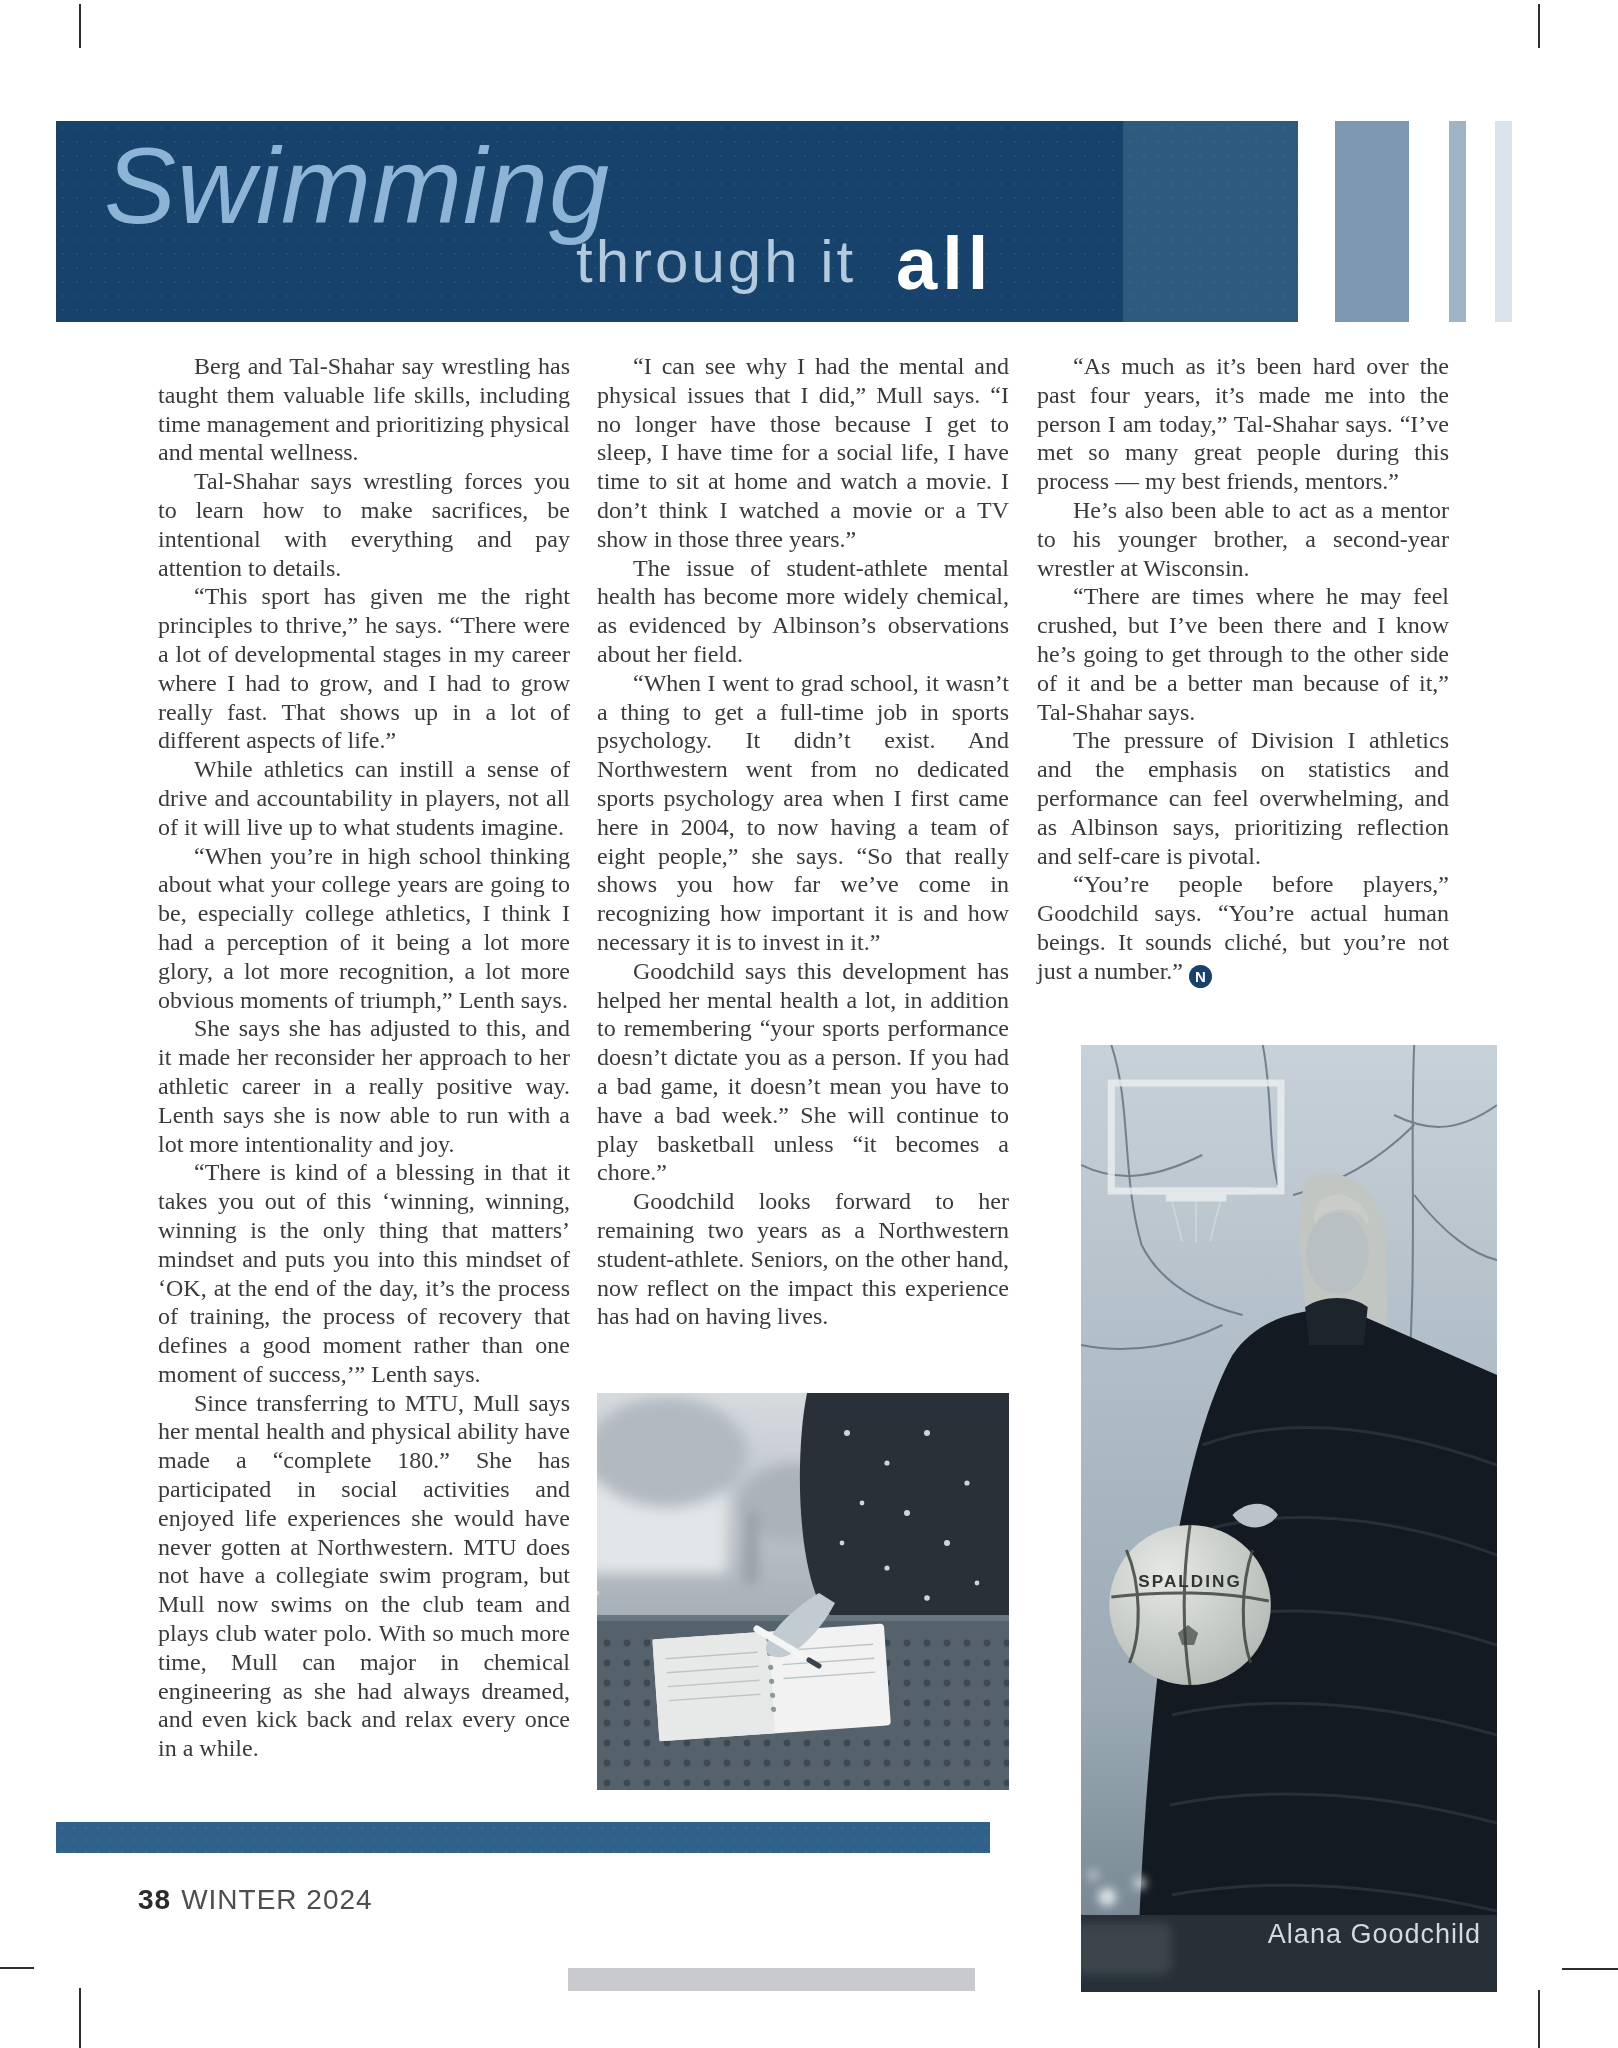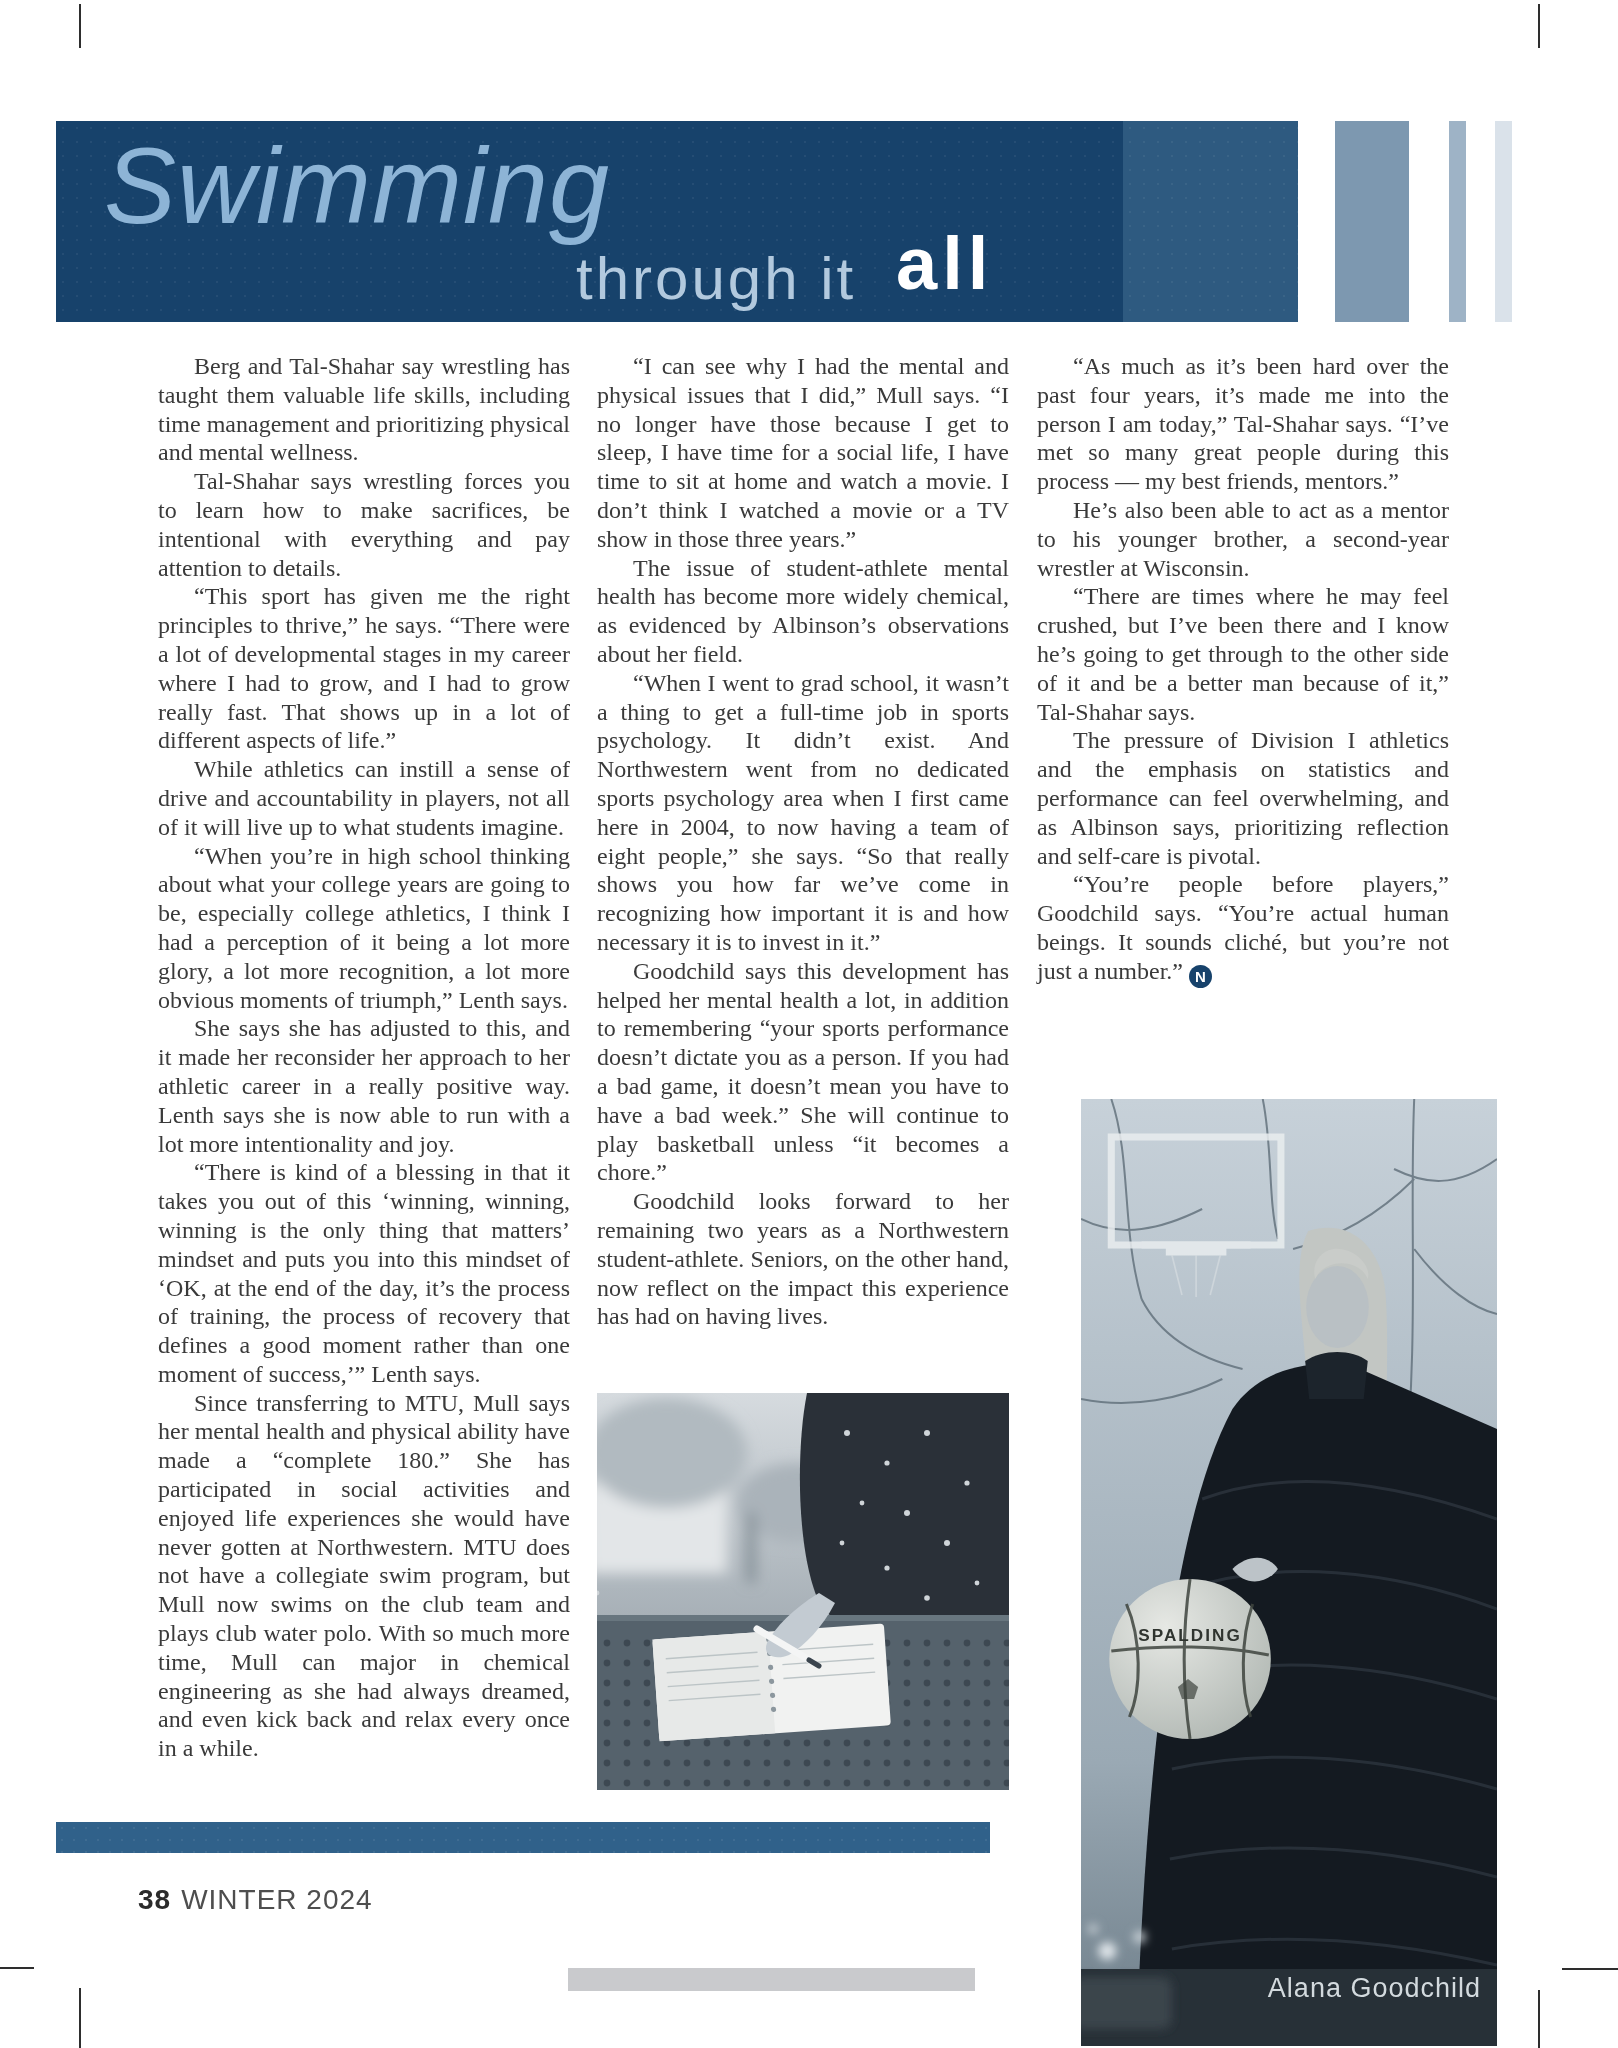--- a/index.html
+++ b/index.html
@@ -6,21 +6,21 @@
   #page{position:relative;width:1618px;height:2048px;background:#ffffff;overflow:hidden;
         font-family:"Liberation Serif",serif;}
 
   
   .banner{position:absolute;left:56px;top:121px;width:1178px;height:201px;background:#17426b;
           background-image:radial-gradient(rgba(255,255,255,.06) 1px,transparent 1.5px);
           background-size:14px 14px;}
   .title-main{position:absolute;left:48px;top:2px;font-family:"Liberation Sans",sans-serif;
           font-style:italic;font-weight:400;font-size:108px;color:#8db4d6;letter-spacing:1px;}
   .title-mid{position:absolute;left:520px;top:106px;font-family:"Liberation Sans",sans-serif;
-          font-weight:400;font-size:60px;color:#b2c9de;letter-spacing:3px;margin-top:17px;}
+          font-weight:400;font-size:60px;color:#b2c9de;letter-spacing:3px;}
   .title-tail{position:absolute;left:840px;top:100px;font-family:"Liberation Sans",sans-serif;
           font-weight:600;font-size:74px;color:#ffffff;letter-spacing:5px;}
   .decor{position:absolute;top:121px;height:201px;}
   .decor-1{left:1123px;width:175px;background:#2e5a80;
            background-image:radial-gradient(rgba(255,255,255,.06) 1px,transparent 1.5px);background-size:14px 14px;}
   .decor-2{left:1335px;width:74px;background:#7d98b0;}
   .decor-3{left:1449px;width:17px;background:#9eb3c6;}
   .decor-4{left:1495px;width:17px;background:#dae2ea;}
 
   
@@ -28,21 +28,21 @@
        text-align:justify;}
   .col p{margin:0;text-indent:36px;}
   .col-1{left:158px;} .col-2{left:597px;} .col-3{left:1037px;}
   .endmark{display:inline-block;width:23px;height:23px;border-radius:50%;background:#17426b;
        color:#fff;font-family:"Liberation Sans",sans-serif;font-weight:bold;font-size:15px;
        line-height:23px;text-align:center;text-indent:0;vertical-align:-3px;margin-left:6px;}
 
   
   .photo{position:absolute;overflow:hidden;}
   .photo-writing{left:597px;top:1393px;width:412px;height:397px;}
-  .photo-goodchild{left:1037px;top:1099px;width:416px;height:947px;padding-left:44px;}
+  .photo-goodchild{left:1037px;top:1045px;width:416px;height:947px;padding-left:44px;}
   .photo svg{display:block;width:100%;height:100%;}
   .photo-caption{position:absolute;right:16px;bottom:42px;font-family:"Liberation Sans",sans-serif;
        font-size:27px;color:#d3dade;letter-spacing:1px;}
 
   
   .bar-blue{position:absolute;left:56px;top:1822px;width:934px;height:31px;background:#30618a;
        background-image:radial-gradient(rgba(255,255,255,.07) 1px,transparent 1.5px);background-size:12px 12px;}
   .bar-gray{position:absolute;left:568px;top:1968px;width:407px;height:23px;background:#c9cacd;}
   .folio{position:absolute;left:138px;top:1884px;font-family:"Liberation Sans",sans-serif;
        font-size:28px;color:#4e4e4e;letter-spacing:1px;}

